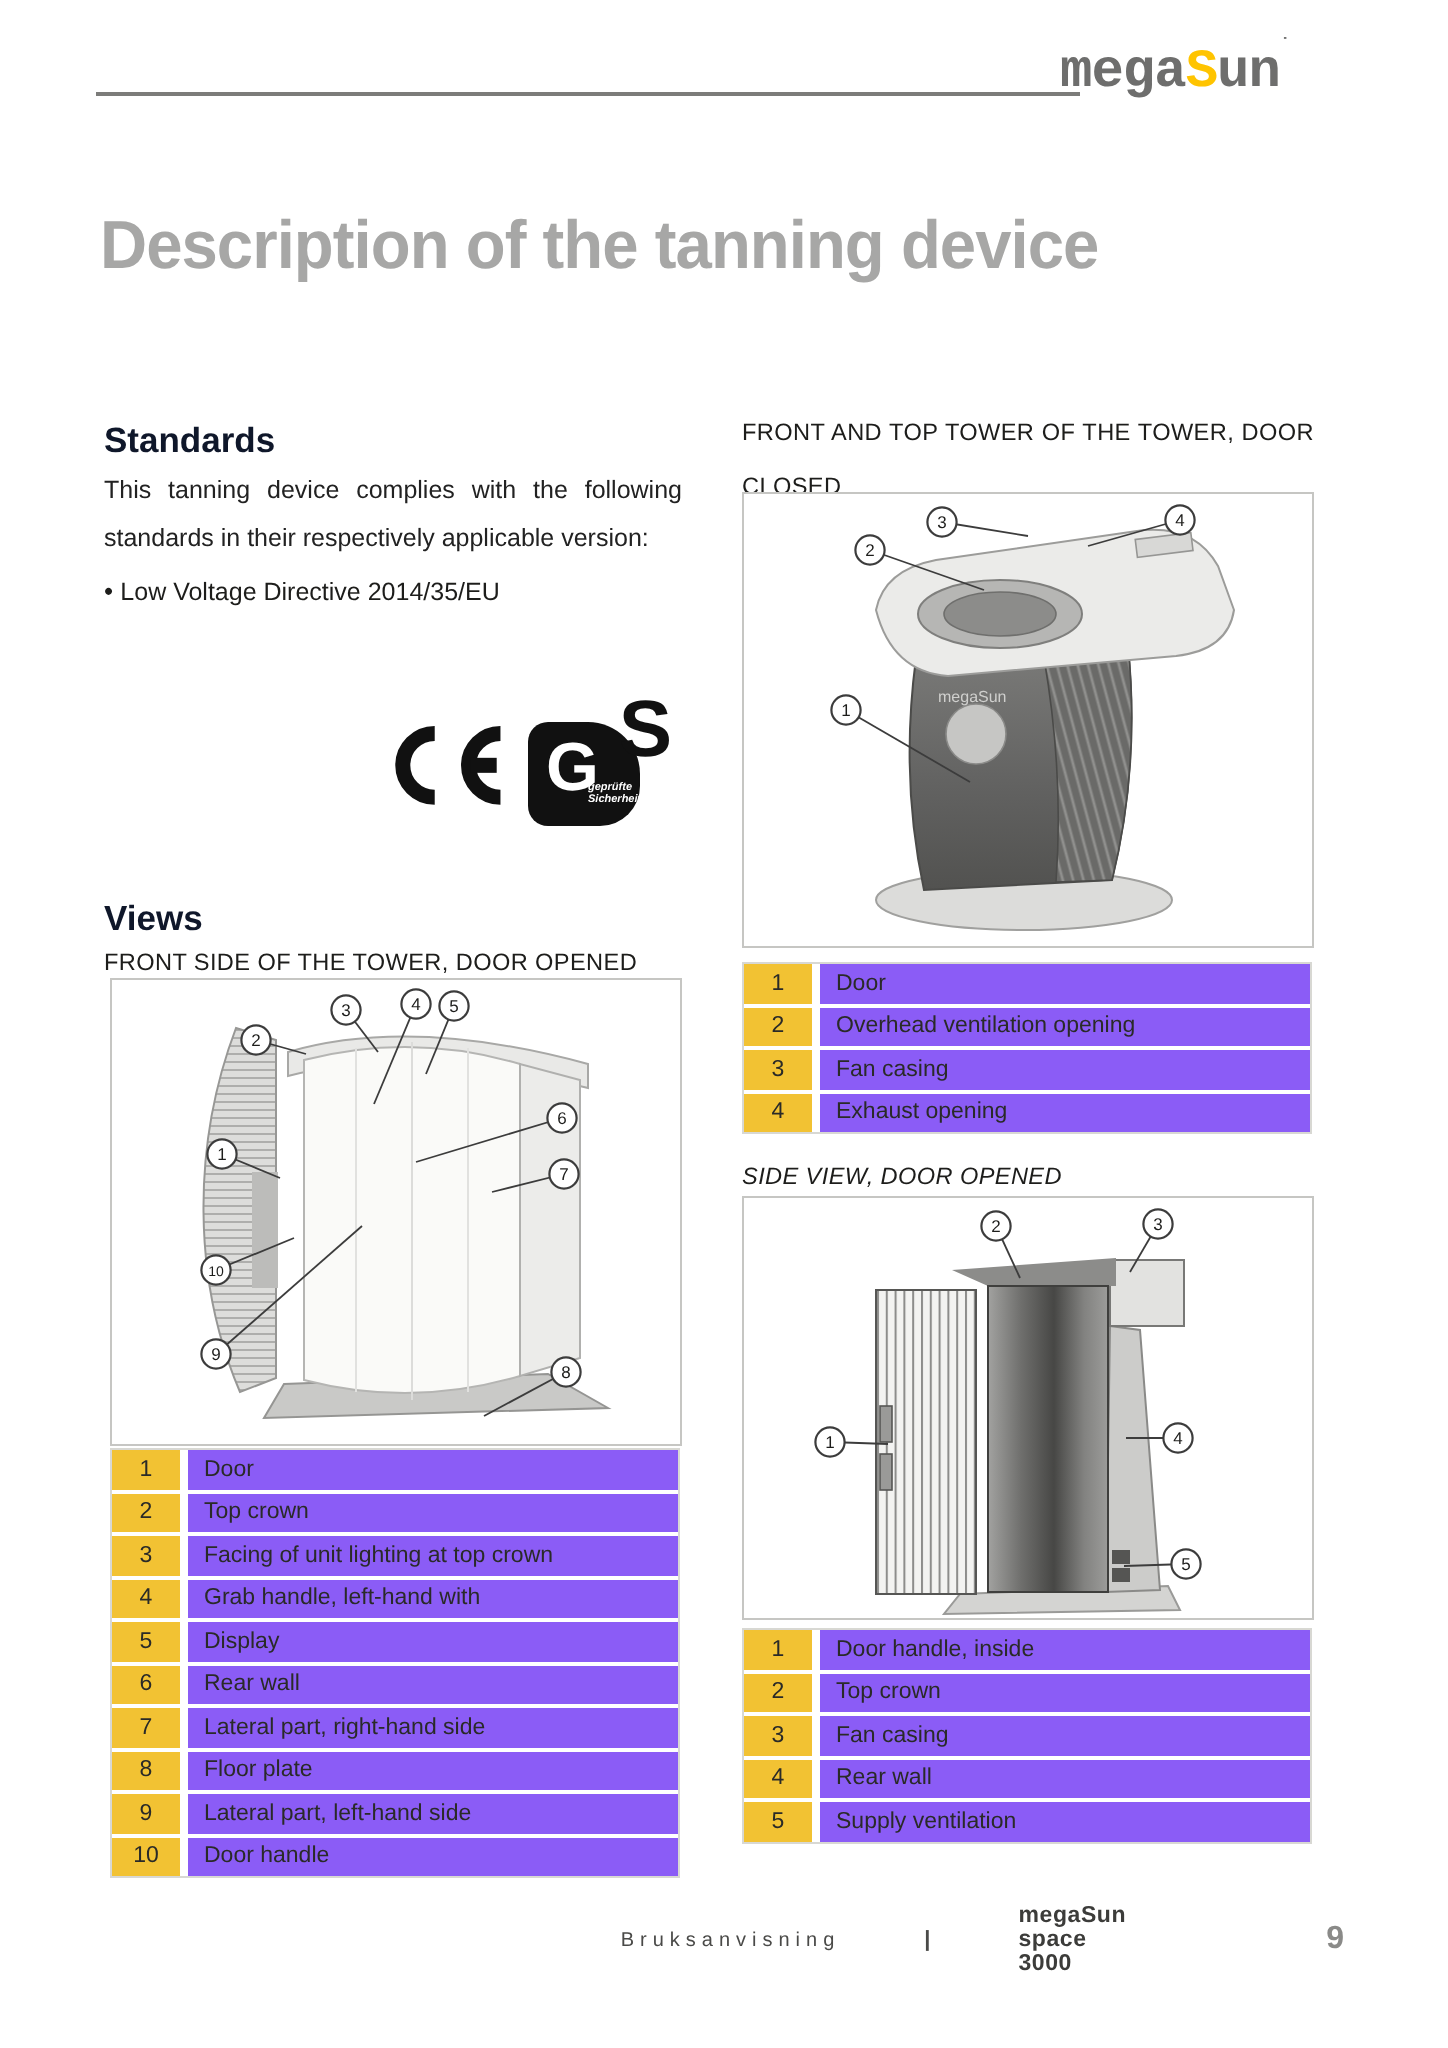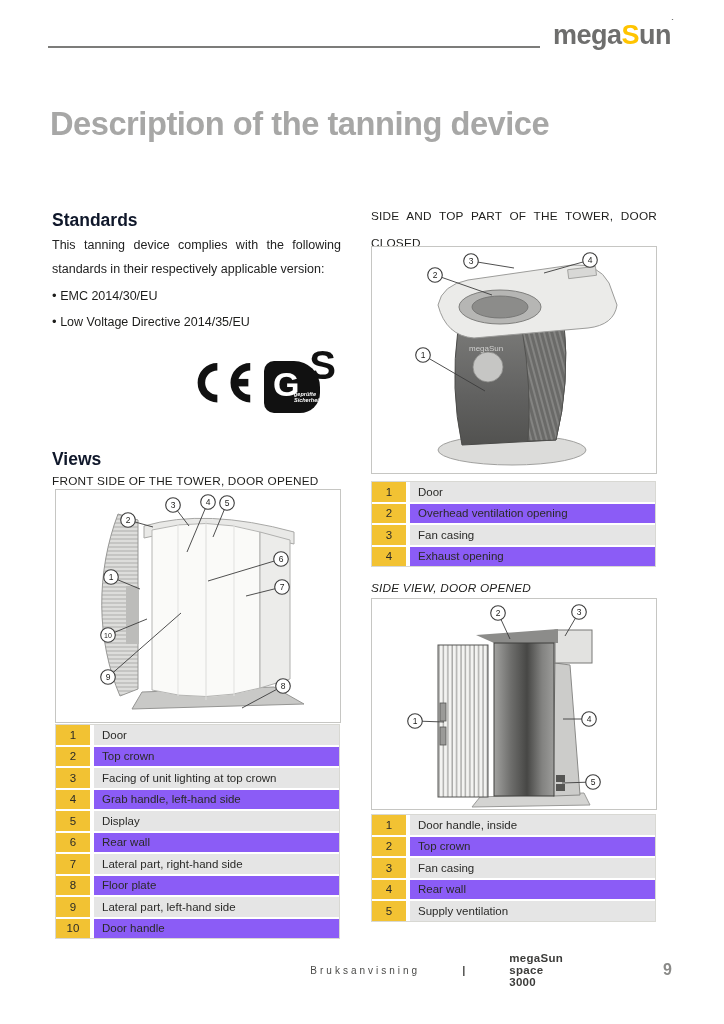--- a/index.html
+++ b/index.html
@@ -1,21 +1,21 @@
 <!DOCTYPE html>
 <html><head>
 <meta charset="utf-8">
 <style>
   html,body{margin:0;padding:0;background:#ffffff;}
   body{width:724px;height:1024px;position:relative;font-family:"Liberation Sans",sans-serif;color:#1d1d1b;overflow:hidden;}
   .page{position:absolute;inset:0;background:#fff;}
 
   
   .header-rule{position:absolute;left:48px;top:46px;width:492px;height:2px;background:#7c7c7a;}
-  .logo{position:absolute;top:18px;left:553px;font-size:27px;font-weight:bold;letter-spacing:-0.5px;color:#6e6e6d;white-space:nowrap;}
+  .logo{position:absolute;top:18px;left:530px;font-size:27px;font-weight:bold;letter-spacing:-0.5px;color:#6e6e6d;white-space:nowrap;font-family:Liberation Mono, monospace;}
   .logo .s{color:#FFC400;}
   .logo .reg{font-size:9px;vertical-align:18px;color:#6e6e6d;}
 
   
   .title{position:absolute;left:50px;top:104px;font-size:34px;font-weight:bold;color:#a7a7a6;letter-spacing:-0.5px;transform:scaleX(.96);transform-origin:left;white-space:nowrap;}
 
   
   .red-h{position:absolute;font-size:17.5px;font-weight:bold;color:#0f172a;letter-spacing:0;}
 
   
@@ -39,21 +39,21 @@
   
   .figbox{position:absolute;border:1px solid #c6c6c3;background:#fff;}
   .figbox svg{display:block;width:100%;height:100%;}
 
   
   .legend{position:absolute;border:1px solid #d8d8d3;}
   .legend table{border-collapse:separate;border-spacing:0;width:100%;font-size:11.5px;}
   .legend td{padding:2.5px 8px;line-height:14.5px;border-bottom:2px solid #fff;color:#2a2a28;}
   .legend tr:last-child td{border-bottom:none;}
   .legend td.num{width:26px;text-align:center;background:#F2C233;border-right:4px solid #fff;padding:2.5px 4px;}
-  .legend td.label{background:#e5e5e5;}
+  .legend td.label{background:#8b5cf6;}
   .legend tr.alt td.label{background:#8b5cf6;}
 
   
   .footer{position:absolute;left:340px;top:952px;width:332px;display:flex;justify-content:flex-end;align-items:center;gap:40px;}
   .footer .doc{font-size:10px;letter-spacing:3px;color:#4a4a48;}
   .footer .sep{font-size:11px;font-weight:bold;color:#4a4a48;margin:0 4px 0 2px;}
   .footer .prod{font-size:11.5px;font-weight:bold;color:#3c3c3a;letter-spacing:0.3px;}
   .footer .vline{width:2px;height:30px;background:#4a4a48;margin:0 9px 0 11px;}
   .footer .pagenum{font-size:16px;font-weight:bold;color:#8a8a88;}
 </style>
@@ -65,21 +65,20 @@
   <div class="header-rule"></div>
   <div class="logo">
     <span>mega</span><span class="s">S</span><span>un</span><span class="reg">˙</span>
   </div>
 
   <div class="title">Description of the tanning device</div>
 
   <div class="red-h" style="left:52px;top:210px;">Standards</div>
   <div class="para">This tanning device complies with the following standards in their respectively applicable version:</div>
   <ul class="bullets">
-      <li>EMC 2014/30/EU</li>
       <li>Low Voltage Directive 2014/35/EU</li>
     </ul>
 
   <div class="ce-wrap">
     <svg viewBox="0 0 66 44" aria-label="CE">
       <path d="M 27,5 A 17,17 0 1 0 27,39" fill="none" stroke="#111" stroke-width="8"></path>
       <path d="M 62,5 A 17,17 0 1 0 62,39" fill="none" stroke="#111" stroke-width="8"></path>
       <path d="M 46,22 L 60,22" fill="none" stroke="#111" stroke-width="8"></path>
     </svg>
   </div>
@@ -166,21 +165,21 @@
           <tr class="alt">
             <td class="num">2</td>
             <td class="label">Top crown</td>
           </tr>
           <tr>
             <td class="num">3</td>
             <td class="label">Facing of unit lighting at top crown</td>
           </tr>
           <tr class="alt">
             <td class="num">4</td>
-            <td class="label">Grab handle, left-hand side</td>
+            <td class="label">Grab handle, left-hand with</td>
           </tr>
           <tr>
             <td class="num">5</td>
             <td class="label">Display</td>
           </tr>
           <tr class="alt">
             <td class="num">6</td>
             <td class="label">Rear wall</td>
           </tr>
           <tr>
@@ -196,21 +195,21 @@
             <td class="label">Lateral part, left-hand side</td>
           </tr>
           <tr class="alt">
             <td class="num">10</td>
             <td class="label">Door handle</td>
           </tr>
         </tbody>
       </table>
   </div>
 
-  <div class="caption cap-tall" style="left:371px;top:203px;">SIDE AND TOP PART OF THE TOWER, DOOR CLOSED</div>
+  <div class="caption cap-tall" style="left:371px;top:203px;">FRONT AND TOP TOWER OF THE TOWER, DOOR CLOSED</div>
   <div class="figbox" style="left:371px;top:246px;width:284px;height:226px;">
     <svg viewBox="0 0 284 226">
       <defs>
         <linearGradient id="body2" x1="0" y1="0" x2="0" y2="1">
           <stop offset="0" stop-color="#7b7b79"></stop>
             <stop offset="0.6" stop-color="#616160"></stop>
             <stop offset="1" stop-color="#525250"></stop>
         </linearGradient>
         <pattern id="louv2" width="5" height="5" patternUnits="userSpaceOnUse" patternTransform="rotate(75)">
           <rect width="5" height="5" fill="#6a6a68"></rect>

